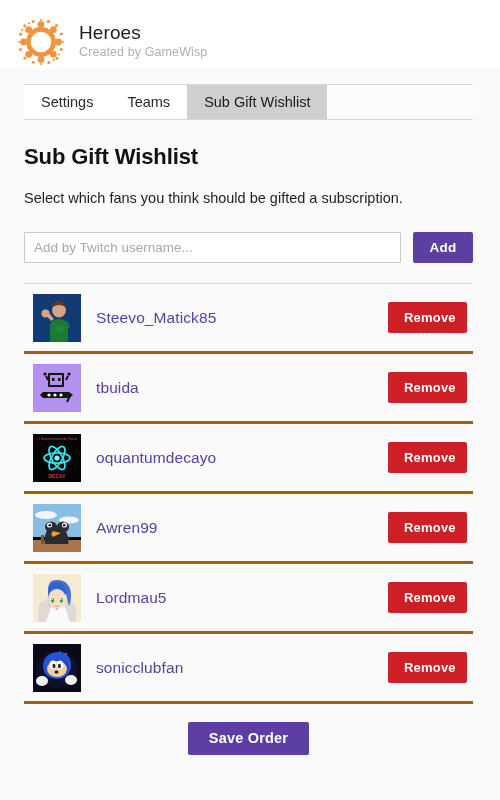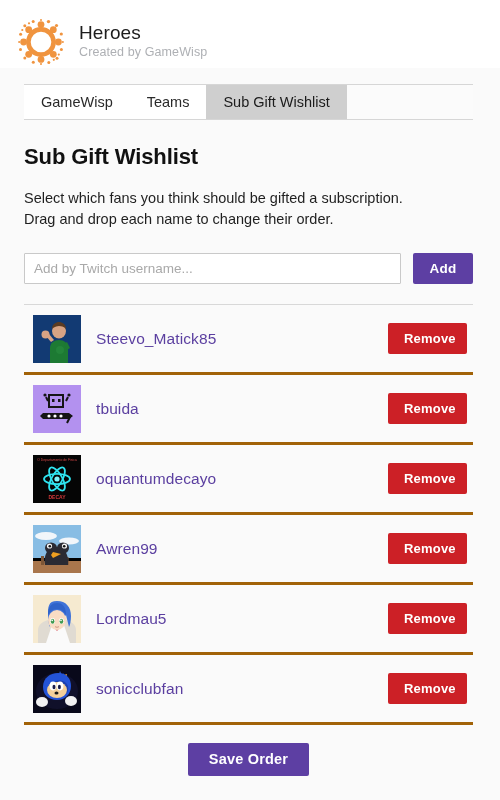--- a/index.html
+++ b/index.html
@@ -256,34 +256,33 @@
       </svg>
     </span>
     <div class="app-titles">
       <div class="app-title">Heroes</div>
       <div class="app-subtitle">Created by GameWisp</div>
     </div>
   </div>
 
   <div class="tabs-wrap">
     <div class="tabs">
-      <div class="tab">GameWisp</div>
+      <div class="tab">Settings</div>
       <div class="tab">Teams</div>
       <div class="tab active">Sub Gift Wishlist</div>
       <div class="tab-filler"></div>
     </div>
   </div>
 
   <div class="content">
 
     <h1 class="section-title">Sub Gift Wishlist</h1>
 
     <p class="section-desc">
       <span>Select which fans you think should be gifted a subscription.</span><br>
-      <span>Drag and drop each name to change their order.</span>
     </p>
 
     <div class="add-row">
       <input class="add-input" type="text" placeholder="Add by Twitch username..." style="">
       <button class="btn btn-purple btn-add">Add</button>
     </div>
 
     <div class="divider list-top-divider"></div>
 
     <ul class="wishlist">

